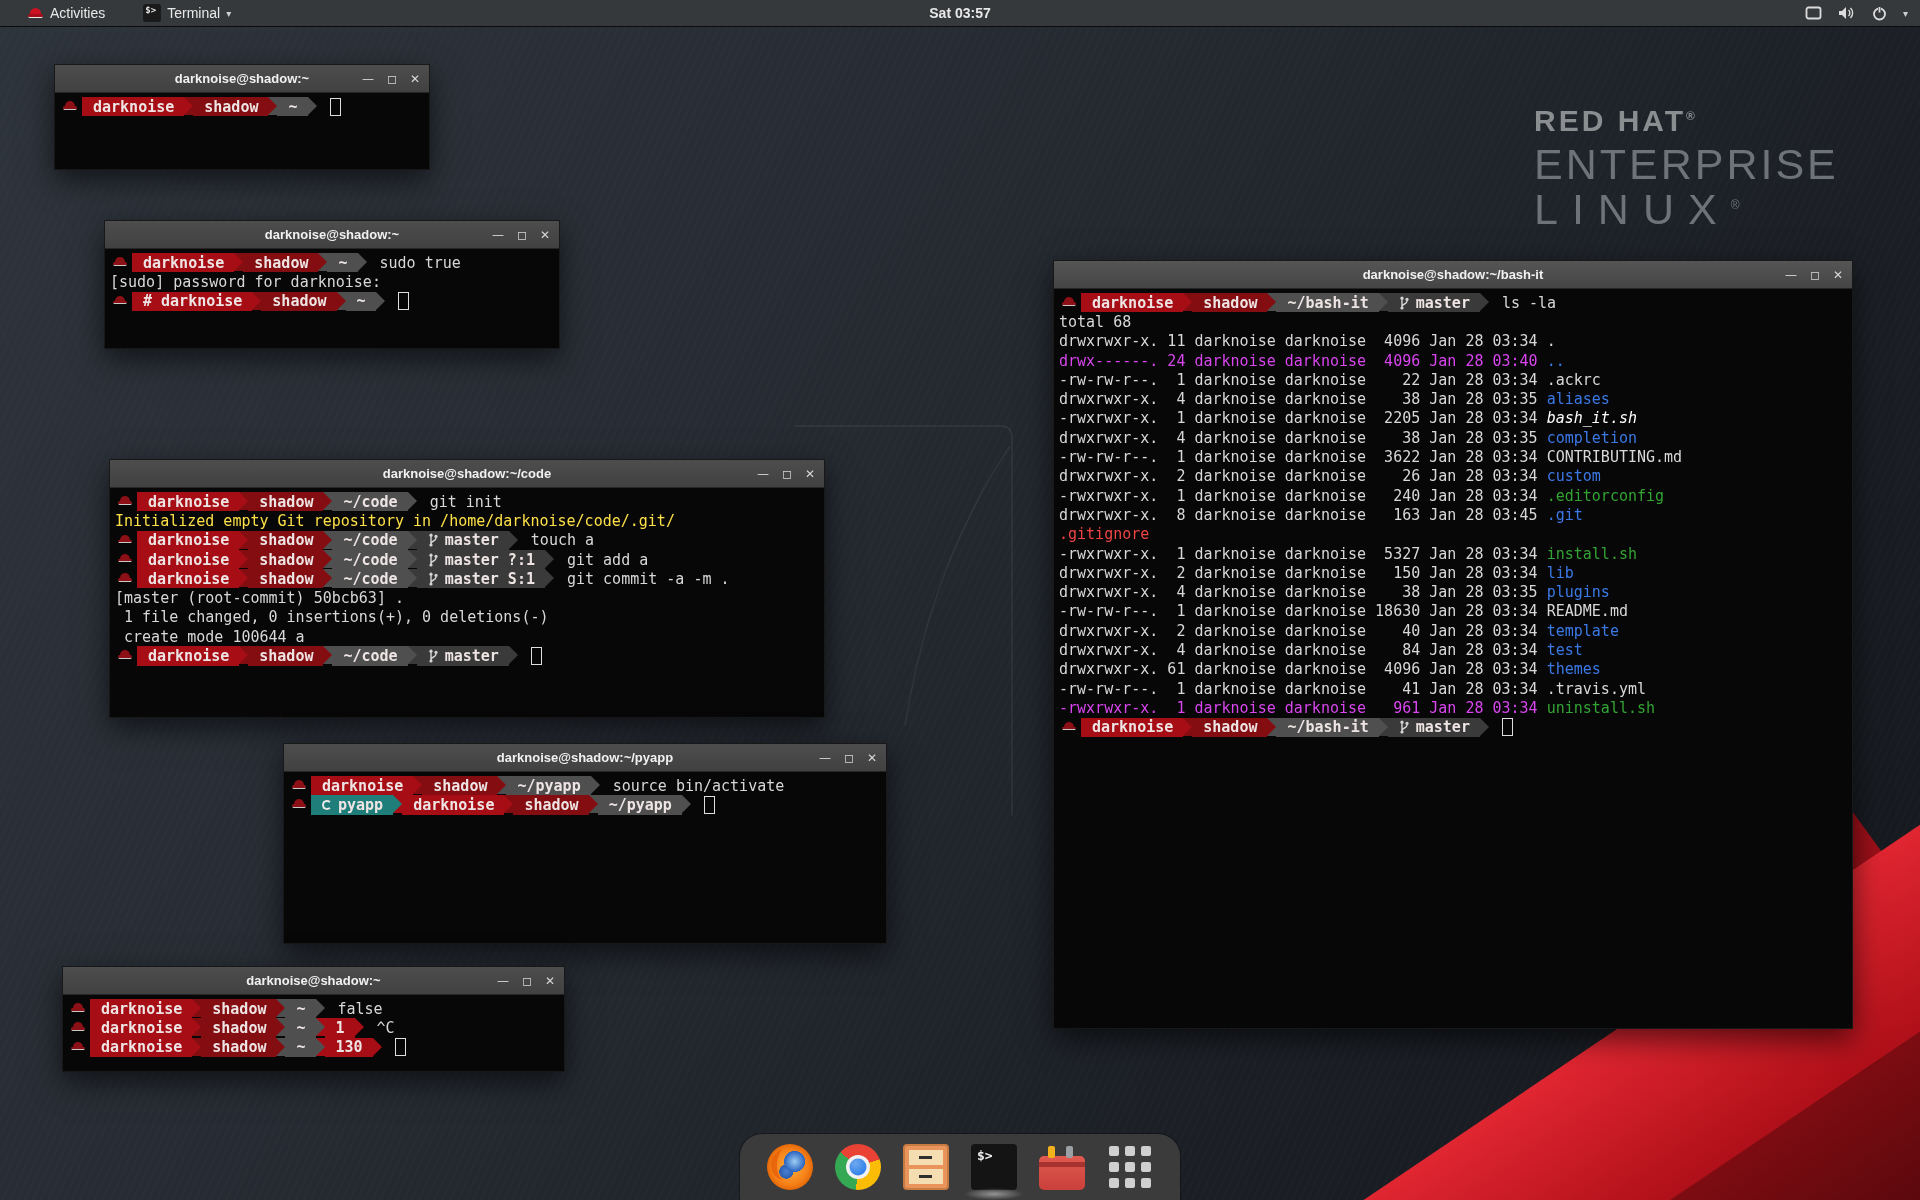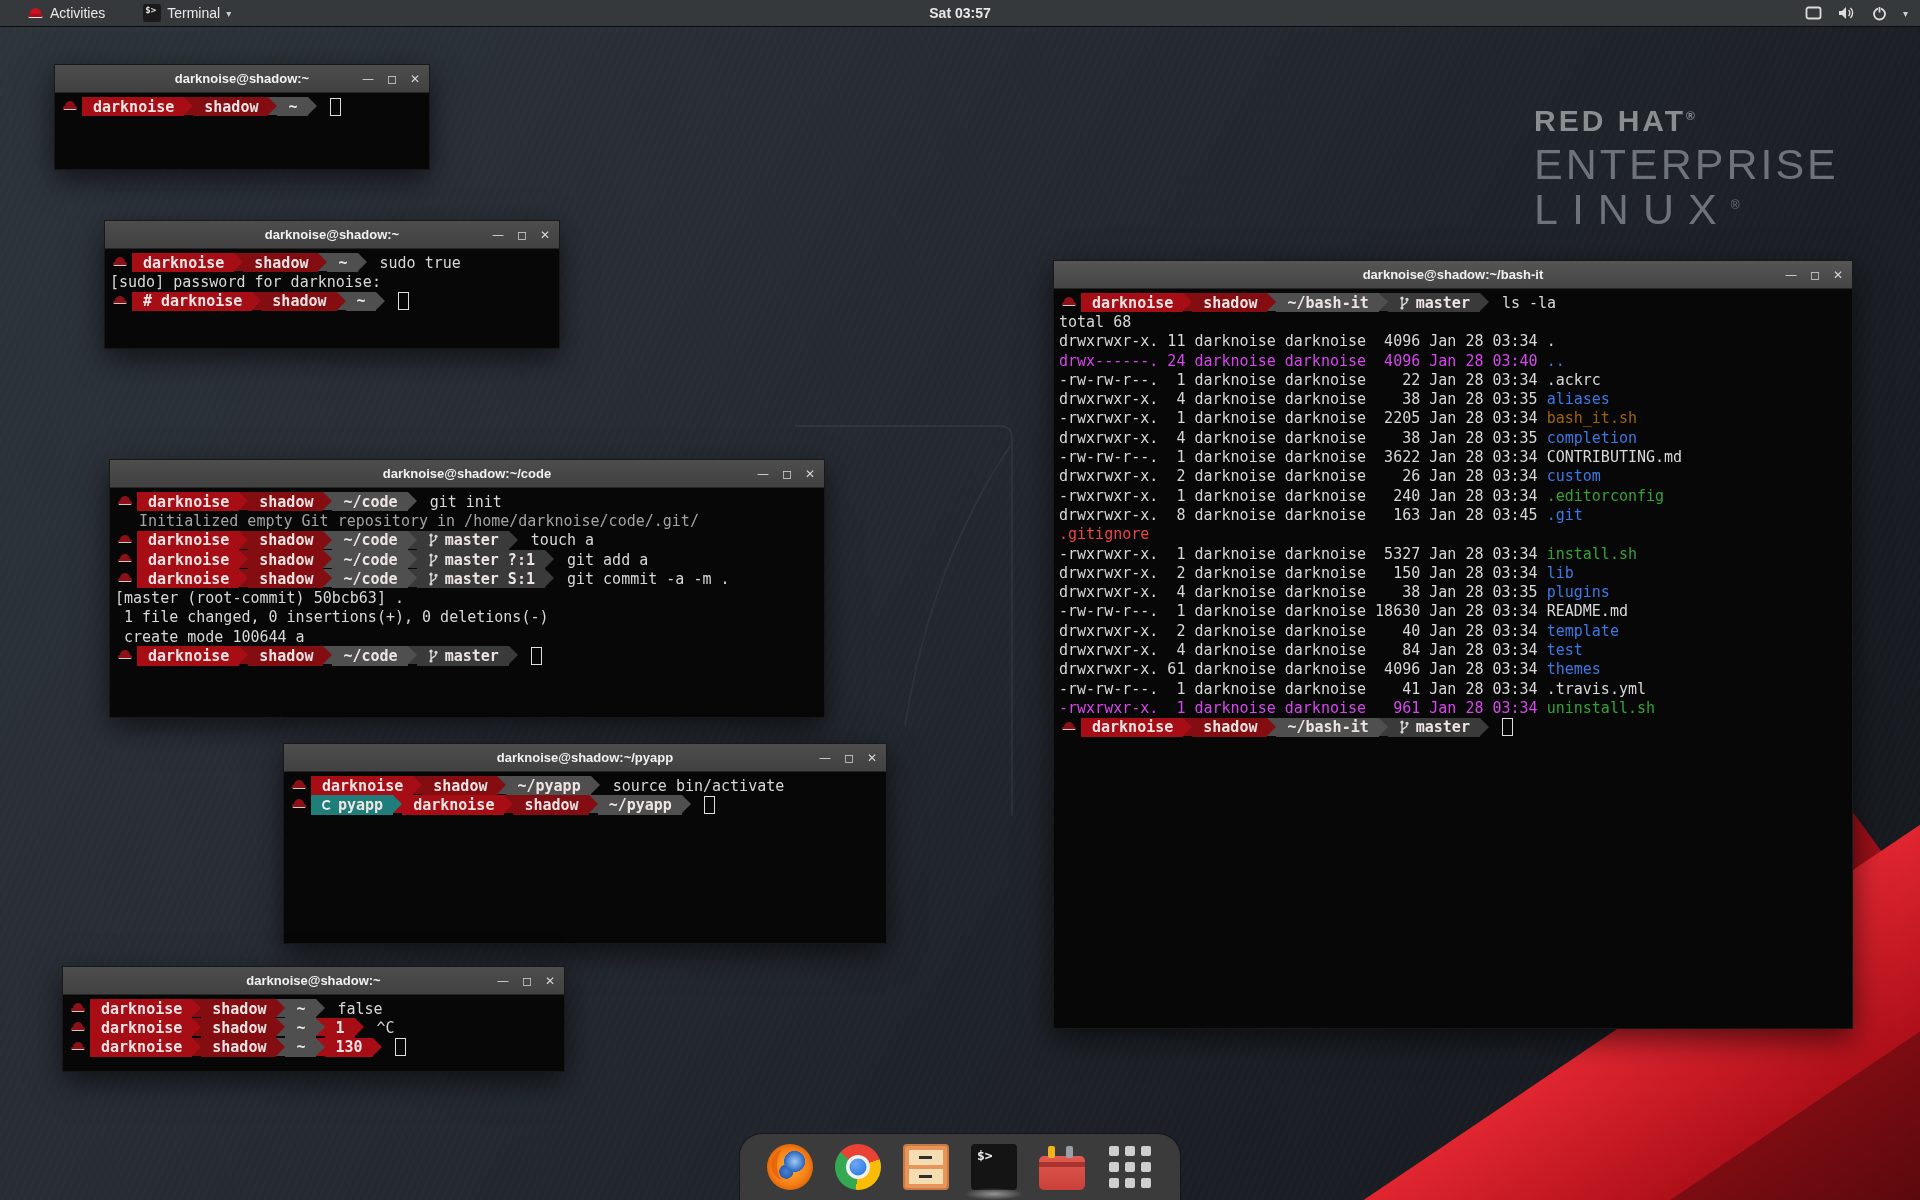--- a/index.html
+++ b/index.html
@@ -198,21 +198,21 @@
         <div class="titlebar">
           <span class="title">darknoise@shadow:~/code</span>
           <span class="controls">
             <span>—</span>
             <span>◻</span>
             <span>✕</span>
           </span>
         </div>
         <div class="term">
           <div class="line"><span class="hat"></span><span class="seg" style="background: rgb(166, 13, 20);"><span>darknoise</span></span><span class="sep" style="border-left-color: rgb(166, 13, 20); background: rgb(131, 13, 17);"></span><span class="seg" style="background: rgb(131, 13, 17);"><span>shadow</span></span><span class="sep" style="border-left-color: rgb(131, 13, 17); background: rgb(79, 79, 79);"></span><span class="seg" style="background: rgb(79, 79, 79);"><span>~/code</span></span><span class="sep" style="border-left-color: rgb(79, 79, 79);"></span><span class="txt cmd" style="color: rgb(216, 216, 216);">git init</span></div>
-          <div class="line"><span class="txt" style="color: #a3a3a3; margin-left: 24px;">Initialized empty Git repository in /home/darknoise/code/.git/</span></div>
+          <div class="line"><span class="txt" style="color: #fde047;">Initialized empty Git repository in /home/darknoise/code/.git/</span></div>
           <div class="line"><span class="hat"></span><span class="seg" style="background: rgb(166, 13, 20);"><span>darknoise</span></span><span class="sep" style="border-left-color: rgb(166, 13, 20); background: rgb(131, 13, 17);"></span><span class="seg" style="background: rgb(131, 13, 17);"><span>shadow</span></span><span class="sep" style="border-left-color: rgb(131, 13, 17); background: rgb(79, 79, 79);"></span><span class="seg" style="background: rgb(79, 79, 79);"><span>~/code</span></span><span class="sep" style="border-left-color: rgb(79, 79, 79); background: rgb(58, 58, 58);"></span><span class="seg" style="background: rgb(58, 58, 58);"><svg width="11" height="14" viewBox="0 0 11 14">
                 <path d="M3 3 v8 M3 11 c0 -4 5 -2 5 -6" stroke="#d5d5d5" fill="none" stroke-width="1.4"></path>
                 <circle cx="3" cy="2.2" r="1.6" fill="#d5d5d5"></circle>
                 <circle cx="8" cy="3.4" r="1.6" fill="#d5d5d5"></circle>
                 <circle cx="3" cy="12" r="1.6" fill="#d5d5d5"></circle>
               </svg><span>master</span></span><span class="sep" style="border-left-color: rgb(58, 58, 58);"></span><span class="txt cmd" style="color: rgb(216, 216, 216);">touch a</span></div>
           <div class="line"><span class="hat"></span><span class="seg" style="background: rgb(166, 13, 20);"><span>darknoise</span></span><span class="sep" style="border-left-color: rgb(166, 13, 20); background: rgb(131, 13, 17);"></span><span class="seg" style="background: rgb(131, 13, 17);"><span>shadow</span></span><span class="sep" style="border-left-color: rgb(131, 13, 17); background: rgb(79, 79, 79);"></span><span class="seg" style="background: rgb(79, 79, 79);"><span>~/code</span></span><span class="sep" style="border-left-color: rgb(79, 79, 79); background: rgb(58, 58, 58);"></span><span class="seg" style="background: rgb(58, 58, 58);"><svg width="11" height="14" viewBox="0 0 11 14">
                 <path d="M3 3 v8 M3 11 c0 -4 5 -2 5 -6" stroke="#d5d5d5" fill="none" stroke-width="1.4"></path>
                 <circle cx="3" cy="2.2" r="1.6" fill="#d5d5d5"></circle>
                 <circle cx="8" cy="3.4" r="1.6" fill="#d5d5d5"></circle>
@@ -278,21 +278,21 @@
                 <path d="M3 3 v8 M3 11 c0 -4 5 -2 5 -6" stroke="#d5d5d5" fill="none" stroke-width="1.4"></path>
                 <circle cx="3" cy="2.2" r="1.6" fill="#d5d5d5"></circle>
                 <circle cx="8" cy="3.4" r="1.6" fill="#d5d5d5"></circle>
                 <circle cx="3" cy="12" r="1.6" fill="#d5d5d5"></circle>
               </svg><span>master</span></span><span class="sep" style="border-left-color: rgb(58, 58, 58);"></span><span class="txt cmd" style="color: rgb(216, 216, 216);">ls -la</span></div>
           <div class="line"><span class="txt" style="color: rgb(216, 216, 216);">total 68</span></div>
           <div class="line"><span class="txt" style="color: rgb(216, 216, 216);">drwxrwxr-x. 11 darknoise darknoise  4096 Jan 28 03:34 </span><span class="txt" style="color: rgb(216, 216, 216);">.</span></div>
           <div class="line"><span class="txt" style="color: #d946ef;">drwx------. 24 darknoise darknoise  4096 Jan 28 03:40 </span><span class="txt" style="color: rgb(59, 121, 230);">..</span></div>
           <div class="line"><span class="txt" style="color: rgb(216, 216, 216);">-rw-rw-r--.  1 darknoise darknoise    22 Jan 28 03:34 </span><span class="txt" style="color: rgb(216, 216, 216);">.ackrc</span></div>
           <div class="line"><span class="txt" style="color: rgb(216, 216, 216);">drwxrwxr-x.  4 darknoise darknoise    38 Jan 28 03:35 </span><span class="txt" style="color: rgb(59, 121, 230);">aliases</span></div>
-          <div class="line"><span class="txt" style="color: rgb(216, 216, 216);">-rwxrwxr-x.  1 darknoise darknoise  2205 Jan 28 03:34 </span><span class="txt" style="color: #a16207;">bash_it.sh</span></div>
+          <div class="line"><span class="txt" style="color: rgb(216, 216, 216);">-rwxrwxr-x.  1 darknoise darknoise  2205 Jan 28 03:34 </span><span class="txt" style="color: #ffffff; font-style: italic;">bash_it.sh</span></div>
           <div class="line"><span class="txt" style="color: rgb(216, 216, 216);">drwxrwxr-x.  4 darknoise darknoise    38 Jan 28 03:35 </span><span class="txt" style="color: rgb(59, 121, 230);">completion</span></div>
           <div class="line"><span class="txt" style="color: rgb(216, 216, 216);">-rw-rw-r--.  1 darknoise darknoise  3622 Jan 28 03:34 </span><span class="txt" style="color: rgb(216, 216, 216);">CONTRIBUTING.md</span></div>
           <div class="line"><span class="txt" style="color: rgb(216, 216, 216);">drwxrwxr-x.  2 darknoise darknoise    26 Jan 28 03:34 </span><span class="txt" style="color: rgb(59, 121, 230);">custom</span></div>
           <div class="line"><span class="txt" style="color: rgb(216, 216, 216);">-rwxrwxr-x.  1 darknoise darknoise   240 Jan 28 03:34 </span><span class="txt" style="color: rgb(51, 163, 51);">.editorconfig</span></div>
           <div class="line"><span class="txt" style="color: rgb(216, 216, 216);">drwxrwxr-x.  8 darknoise darknoise   163 Jan 28 03:45 </span><span class="txt" style="color: rgb(59, 121, 230);">.git</span></div>
           <div class="line"><span class="txt" style="color: #ef4444;">.gitignore</span></div>
           <div class="line"><span class="txt" style="color: rgb(216, 216, 216);">-rwxrwxr-x.  1 darknoise darknoise  5327 Jan 28 03:34 </span><span class="txt" style="color: rgb(51, 163, 51);">install.sh</span></div>
           <div class="line"><span class="txt" style="color: rgb(216, 216, 216);">drwxrwxr-x.  2 darknoise darknoise   150 Jan 28 03:34 </span><span class="txt" style="color: rgb(59, 121, 230);">lib</span></div>
           <div class="line"><span class="txt" style="color: rgb(216, 216, 216);">drwxrwxr-x.  4 darknoise darknoise    38 Jan 28 03:35 </span><span class="txt" style="color: rgb(59, 121, 230);">plugins</span></div>
           <div class="line"><span class="txt" style="color: rgb(216, 216, 216);">-rw-rw-r--.  1 darknoise darknoise 18630 Jan 28 03:34 </span><span class="txt" style="color: rgb(216, 216, 216);">README.md</span></div>

